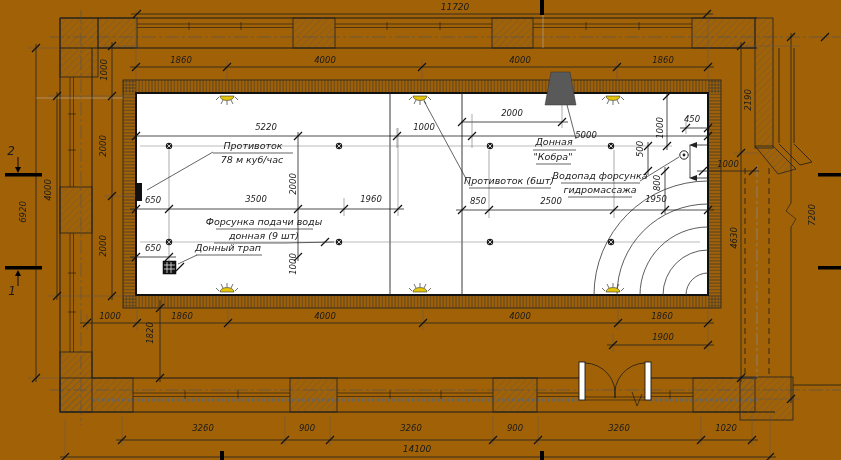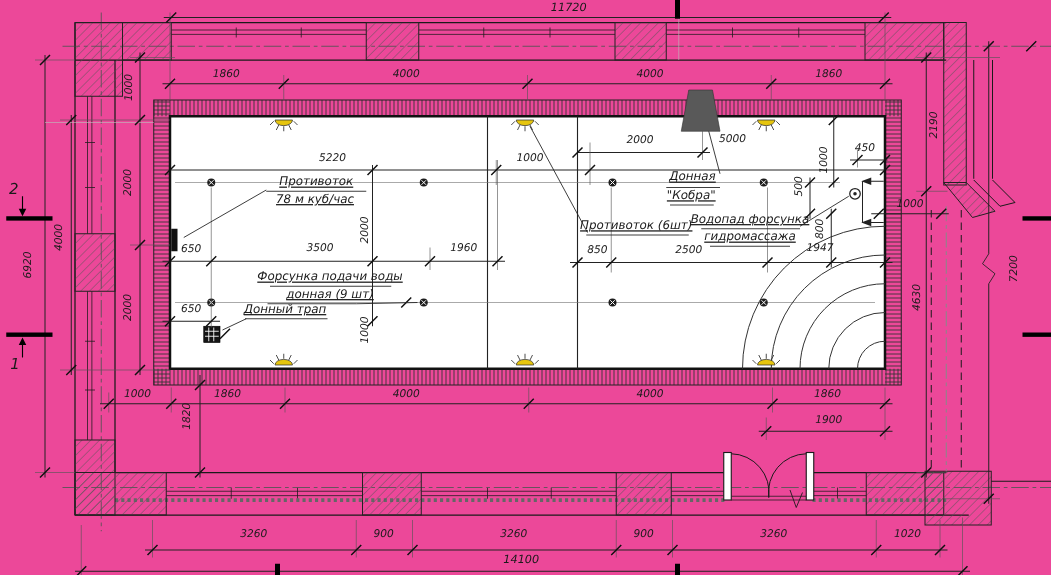--- a/index.html
+++ b/index.html
@@ -1,22 +1,22 @@
 <!DOCTYPE html>
 <html><head>
 <meta charset="utf-8">
 <style>
   html,body{margin:0;padding:0;background:#fff;}
-  #canvas{position:relative;width:841px;height:460px;background:#ec4899;overflow:hidden;
+  #canvas{position:relative;width:841px;height:460px;background:#a16207;overflow:hidden;
           font-family:"DejaVu Sans",sans-serif;}
   svg{position:absolute;left:0;top:0;}
   .lbl{position:absolute;transform:translate(-50%,-50%);font-style:italic;
        font-size:8.5px;color:#1a1a1a;white-space:nowrap;line-height:1;}
   .rot{transform:translate(-50%,-50%) rotate(-90deg);}
-  .ann{font-size:9.5px;text-decoration:underline;}
+  .ann{font-size:9.5px;}
   .axis{font-size:12px;font-style:italic;}
   .big{font-size:9px;}
 </style>
 </head>
 <body>
 
 <div id="canvas">
 <svg width="841" height="460" viewBox="0 0 841 460">
   <defs>
     <pattern id="h45" width="5" height="5" patternUnits="userSpaceOnUse" patternTransform="rotate(45)">
@@ -342,29 +342,29 @@
 
 <span class="lbl big" style="left:455px;top:7px">11720</span>
 <span class="lbl" style="left:181px;top:60px">1860</span>
 <span class="lbl" style="left:325px;top:60px">4000</span>
 <span class="lbl" style="left:520px;top:60px">4000</span>
 <span class="lbl" style="left:663px;top:60px">1860</span>
 
 <span class="lbl" style="left:266px;top:127px">5220</span>
 <span class="lbl" style="left:424px;top:127px">1000</span>
 <span class="lbl" style="left:512px;top:113px">2000</span>
-<span class="lbl" style="left:586px;top:112px">5000</span>
+<span class="lbl" style="left:586px;top:135px">5000</span>
 <span class="lbl" style="left:692px;top:119px">450</span>
 
 <span class="lbl" style="left:153px;top:200px">650</span>
 <span class="lbl" style="left:256px;top:199px">3500</span>
 <span class="lbl" style="left:371px;top:199px">1960</span>
 <span class="lbl" style="left:478px;top:201px">850</span>
 <span class="lbl" style="left:551px;top:201px">2500</span>
-<span class="lbl" style="left:656px;top:199px">1947</span>
+<span class="lbl" style="left:656px;top:199px">1950</span>
 <span class="lbl" style="left:153px;top:248px">650</span>
 
 <span class="lbl rot" style="left:293px;top:184px">2000</span>
 <span class="lbl rot" style="left:293px;top:264px">1000</span>
 <span class="lbl rot" style="left:660px;top:128px">1000</span>
 <span class="lbl rot" style="left:640px;top:149px">500</span>
 <span class="lbl rot" style="left:657px;top:183px">800</span>
 <span class="lbl" style="left:728px;top:164px">1000</span>
 
 <span class="lbl rot" style="left:23px;top:212px">6920</span>

